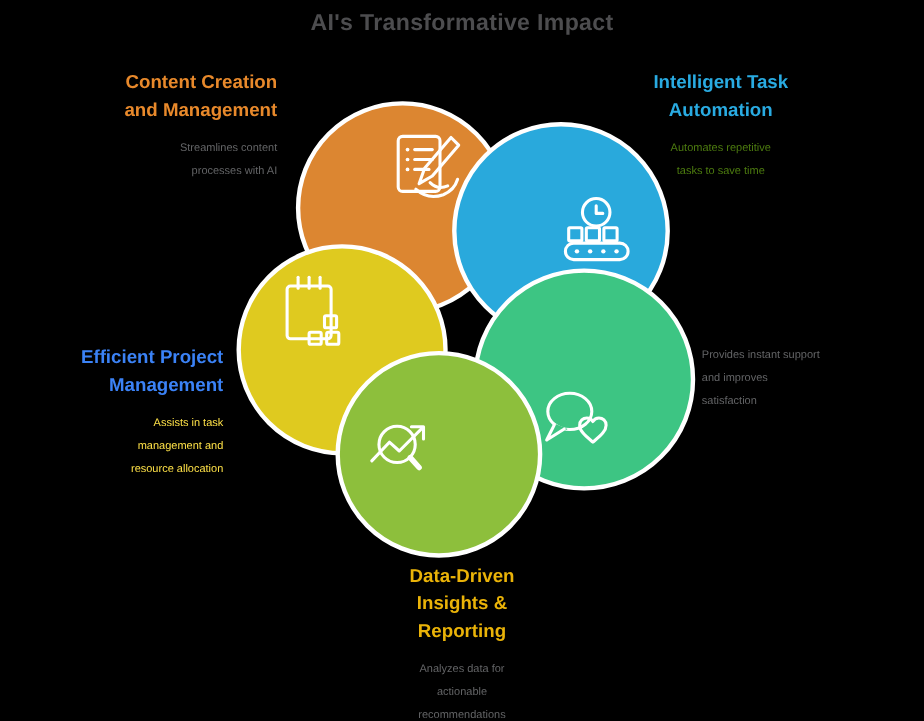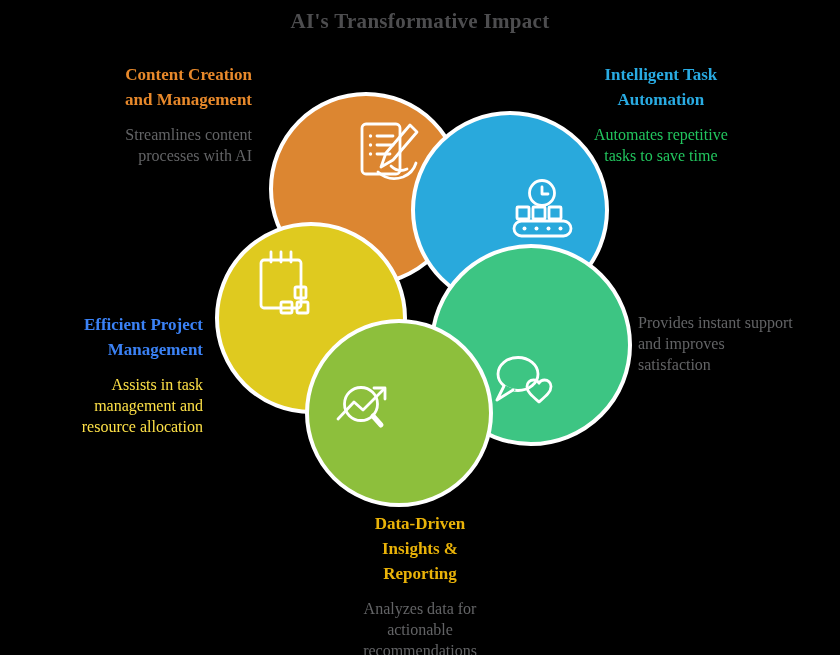--- a/index.html
+++ b/index.html
@@ -3,34 +3,34 @@
 <meta charset="utf-8">
 <style>
   html,body { margin:0; padding:0; }
   body {
     width:840px; height:655px;
     background:#000000;
     font-family:"Liberation Sans", sans-serif;
     overflow:hidden;
     position:relative;
   }
-  .canvas { position:absolute; inset:0; width:840px; height:574px;font-family:Liberation Serif, serif; }
+  .canvas { position:absolute; inset:0; width:840px; height:574px; }
   .page-title {
     position:absolute; top:9px; left:0; right:0;
     text-align:center;
     font-size:21px; font-weight:700; letter-spacing:.3px;
   }
   svg.diagram { position:absolute; left:0; top:0; }
   .disk { stroke:#ffffff; stroke-width:4; }
   .ic { fill:none; stroke:#ffffff; stroke-width:2.8; stroke-linecap:round; stroke-linejoin:round; }
   .icthick { fill:none; stroke:#ffffff; stroke-width:5; stroke-linecap:round; }
   .wfill { fill:#ffffff; stroke:none; }
   .label { position:absolute; }
   .heading { font-weight:700; font-size:17px; line-height:25px; white-space:pre-line; }
-  .desc { font-size:16px; line-height:21px; white-space:pre-line; margin-top:12px; }
+  .desc { font-size:10px; line-height:21px; white-space:pre-line; margin-top:12px; }
   .label-tl { right:588px; top:62px; text-align:right; }
   .label-tr { left:594px; top:62px; text-align:center; }
   .label-right { left:638px; top:300px; text-align:left; }
   .label-left { right:637px; top:312px; text-align:right; }
   .label-bottom { left:318px; width:204px; top:511px; text-align:center; }
 </style>
 </head>
 <body>
 
 <div class="canvas">
@@ -99,21 +99,21 @@
   <div class="label label-tl">
     <div class="heading" style="color: rgb(232, 137, 43); text-align: right;">Content Creation
 and Management</div>
     <div class="desc" style="color: rgb(99, 100, 102);">Streamlines content
 processes with AI</div>
   </div>
 
   <div class="label label-tr">
     <div class="heading" style="color: rgb(41, 171, 226);">Intelligent Task
 Automation</div>
-    <div class="desc" style="color: #22c55e;">Automates repetitive
+    <div class="desc" style="color: #4d7c0f;">Automates repetitive
 tasks to save time</div>
   </div>
 
   <div class="label label-right">
     <div class="desc" style="color: rgb(99, 100, 102);">Provides instant support
 and improves
 satisfaction</div>
   </div>
 
   <div class="label label-bottom">

